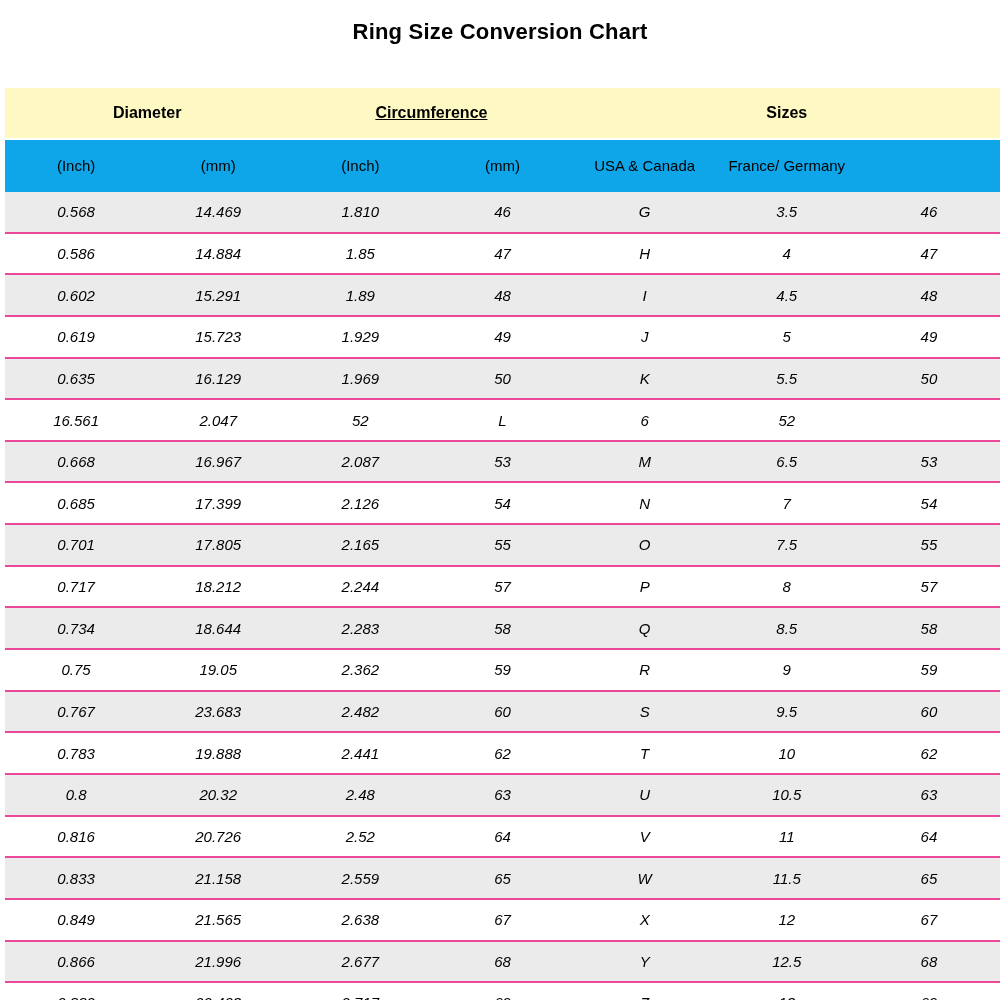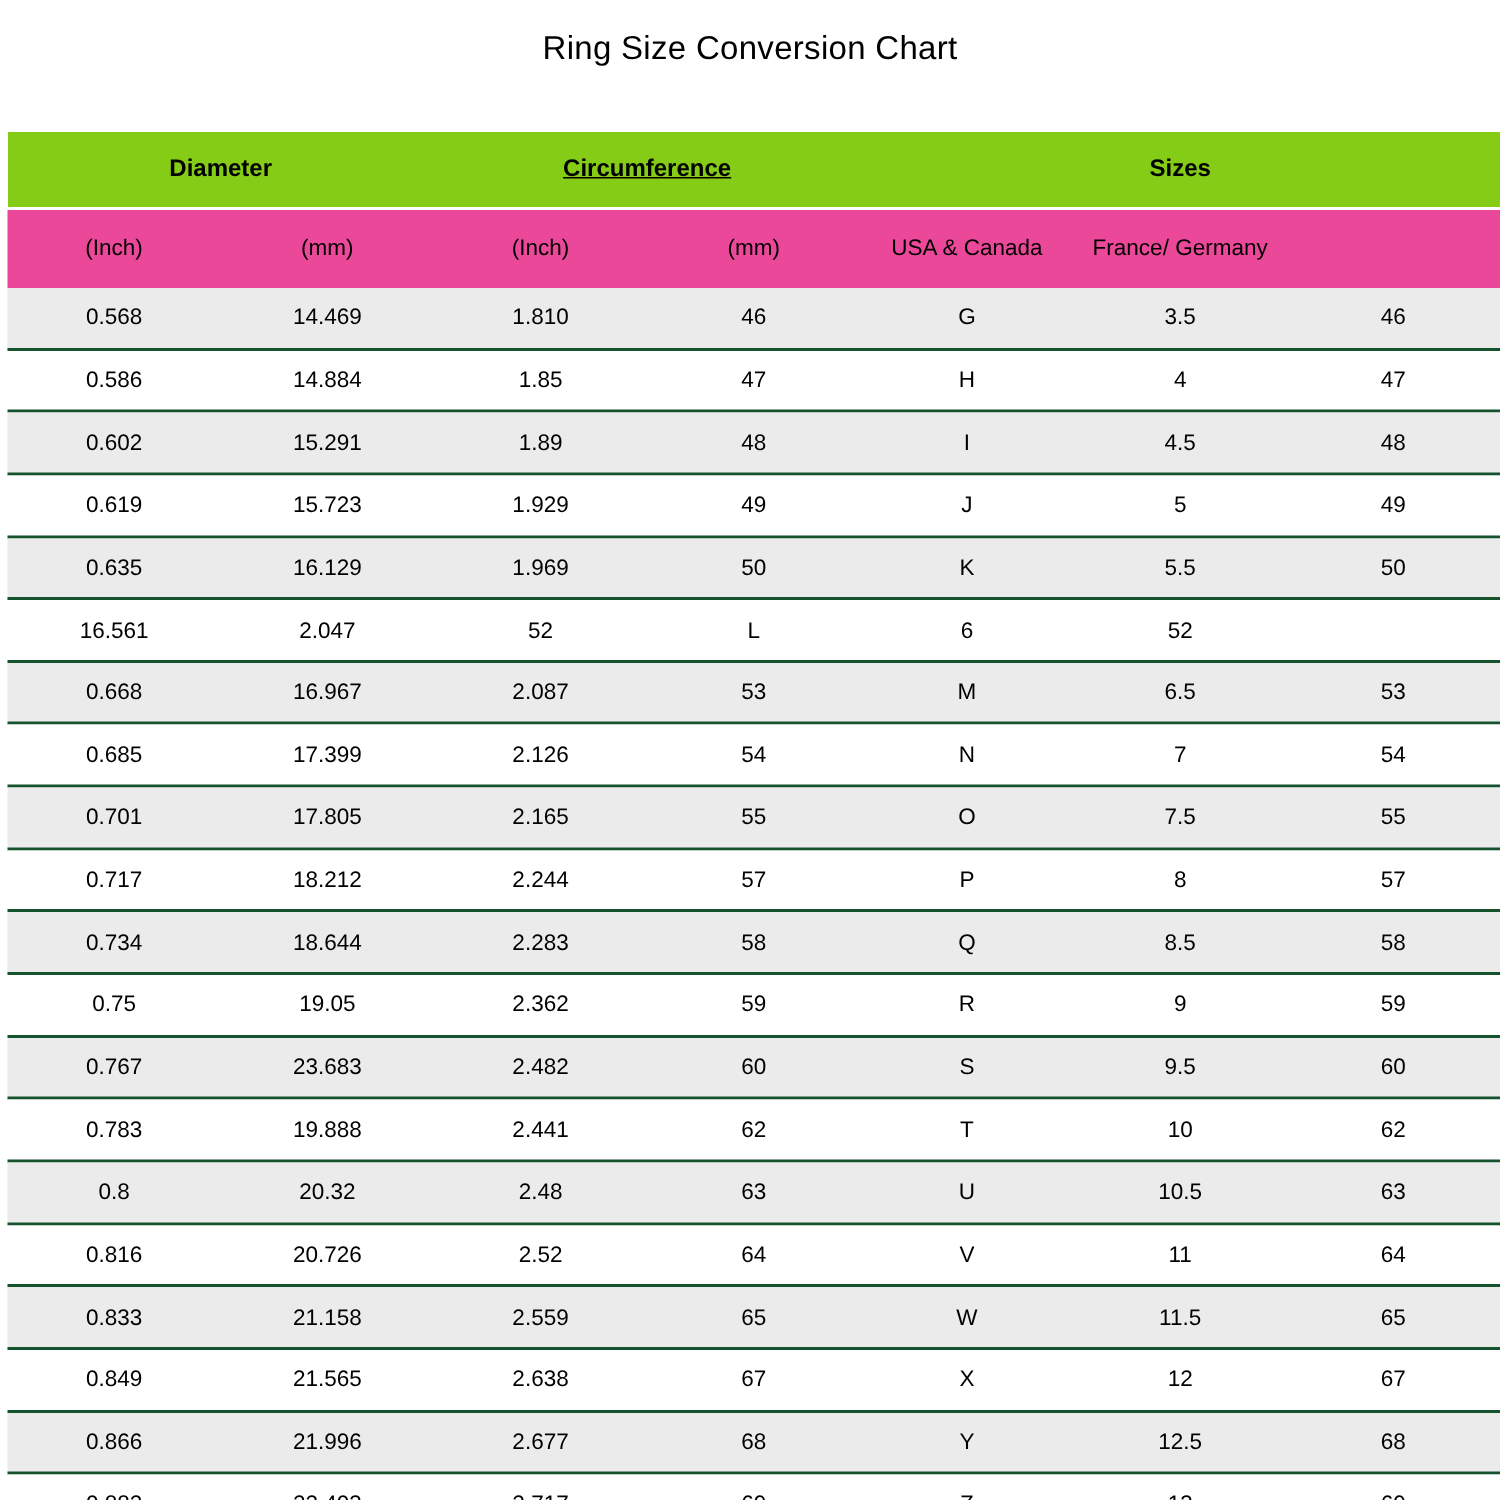--- a/index.html
+++ b/index.html
@@ -12,64 +12,65 @@
     font-family: "Liberation Sans", sans-serif;
     overflow: hidden;
   }
   .page-title {
     padding-top: 20px;
     height: 24px;
     line-height: 24px;
     margin-bottom: 44px;
     text-align: center;
     font-size: 22px;
-    font-weight: normal;
+    font-weight: bold;
     letter-spacing: 0.2px;
   }
   .table {
     margin-left: 5px;
     width: 995px;
   }
   .grid-row {
     display: grid;
     grid-template-columns: repeat(7, 1fr);
   }
   .group-row {
     height: 50px;
-    background: #84cc16;
+    background: #fef9c3;
     border-bottom: 2px solid #ffffff;
     background-clip: padding-box;
   }
   .group-cell {
     display: flex;
     align-items: center;
     justify-content: center;
     font-size: 16px;
     font-weight: bold;
   }
   .g-diameter { grid-column: 1 / 3; }
   .g-circumference { grid-column: 3 / 5; text-decoration: underline; }
   .g-sizes { grid-column: 5 / 8; }
   .sub-row {
     height: 52px;
-    background: #ec4899;
+    background: #0ea5e9;
   }
   .sub-cell {
     display: flex;
     align-items: center;
     justify-content: center;
     text-align: center;
     font-size: 15px;
     line-height: 1.25;
     padding: 0 6px;
   }
   .data-row {
     height: 39.65px;
-    border-bottom: 2px solid #14532d;
+    border-bottom: 2px solid #ec4899;
     background-clip: padding-box;
+    font-style: italic;
   }
   .data-row.odd { background: #ebebeb; }
   .data-row.even { background: #ffffff; }
   .cell {
     display: flex;
     align-items: center;
     justify-content: center;
     text-align: center;
     font-size: 15px;
   }

